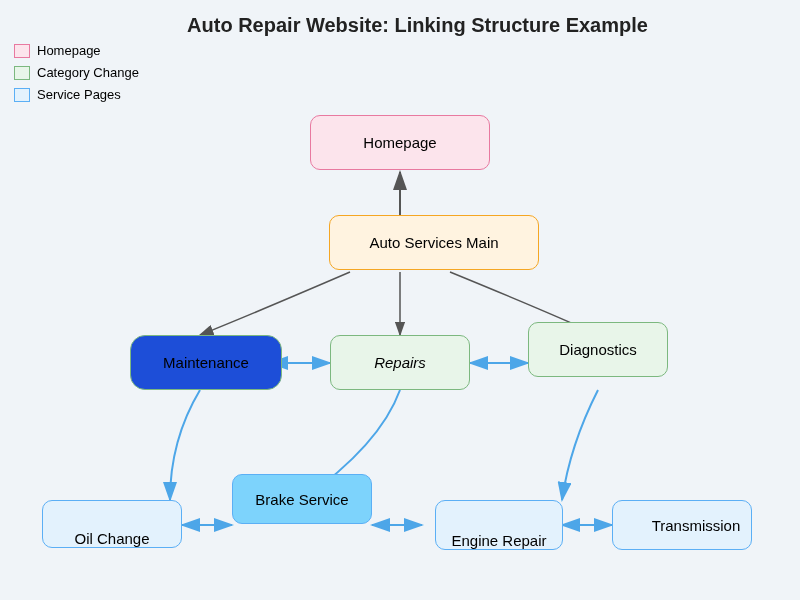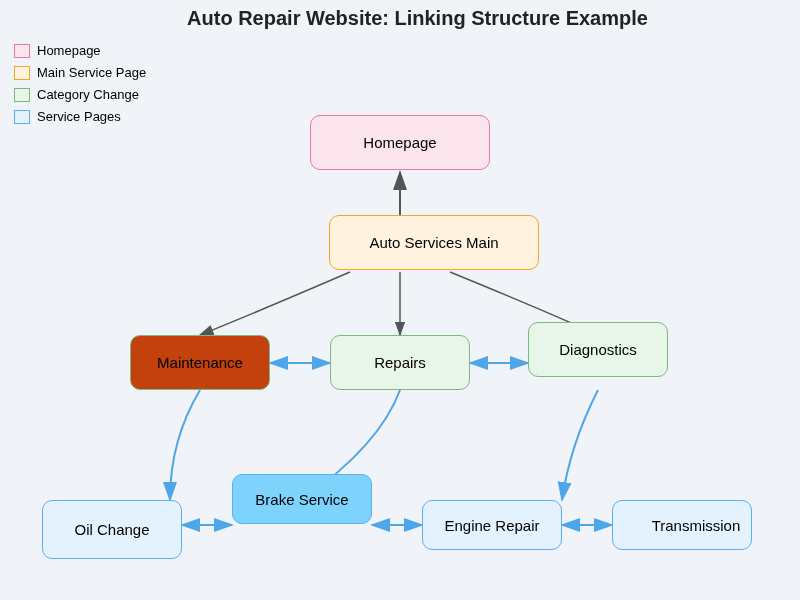--- a/index.html
+++ b/index.html
@@ -9,21 +9,21 @@
       width: 800px;
       height: 600px;
       overflow: hidden;
       position: relative;
     }
 
     .title {
       text-align: center;
       font-size: 20px;
       font-weight: bold;
-      padding: 7px 0 8px 0;
+      padding: 14px 0 8px 0;
       color: #222;
       margin-left: 35px;
     }
 
     .legend {
       position: absolute;
       top: 40px;
       left: 14px;
       font-size: 13px;
       line-height: 22px;
@@ -66,54 +66,54 @@
       width: 180px; height: 55px;
       left: 310px; top: 65px;
     }
     .node-main {
       background: #fff3e0;
       border-color: #f5a623;
       width: 210px; height: 55px;
       left: 295px; top: 165px; margin-left: 34px;
     }
     .node-maintenance {
-      background: #c2410c;
+      background: #1d4ed8;
       border-color: #7cb87f;
-      width: 140px; height: 55px;
-      left: 130px; top: 285px;
+      width: 152px; height: 55px;
+      left: 130px; top: 285px; border-radius: 15px;
     }
     .node-repairs {
       background: #e8f5e9;
       border-color: #7cb87f;
       width: 140px; height: 55px;
-      left: 330px; top: 285px;
+      left: 330px; top: 285px; font-style: italic;
     }
     .node-diagnostics {
       background: #e8f5e9;
       border-color: #7cb87f;
       width: 140px; height: 55px;
       left: 528px; top: 272px;
     }
     .node-oilchange {
       background: #e3f2fd;
       border-color: #5baff5;
-      width: 140px; height: 59px;
-      left: 42px; top: 450px;
+      width: 140px; height: 48px;
+      left: 42px; top: 450px; align-items: flex-end;
     }
     .node-brake {
       background: #7dd3fc;
       border-color: #5baff5;
       width: 140px; height: 50px;
       left: 232px; top: 424px;
     }
     .node-engine {
       background: #e3f2fd;
       border-color: #5baff5;
-      width: 140px; height: 50px;
-      left: 422px; top: 450px;
+      width: 128px; height: 50px;
+      left: 435px; top: 450px; align-items: flex-end;
     }
     .node-transmission {
       background: #e3f2fd;
       border-color: #5baff5;
       width: 140px; height: 50px;
       left: 612px; top: 450px; padding-left: 28px;
     }
 
     svg.arrows {
       position: absolute;
@@ -125,24 +125,20 @@
   </style>
 </head>
 <body>
 
 <div class="title">Auto Repair Website: Linking Structure Example</div>
 
 <div class="legend">
   <div class="legend-item">
     <span class="legend-box" style="background:#fce4ec;border-color:#e879a0;"></span>
     <span>Homepage</span>
-  </div>
-  <div class="legend-item">
-    <span class="legend-box" style="background:#fff3e0;border-color:#f5a623;"></span>
-    <span>Main Service Page</span>
   </div>
   <div class="legend-item">
     <span class="legend-box" style="background:#e8f5e9;border-color:#7cb87f;"></span>
     <span>Category Change</span>
   </div>
   <div class="legend-item">
     <span class="legend-box" style="background:#e3f2fd;border-color:#5baff5;"></span>
     <span>Service Pages</span>
   </div>
 </div>

